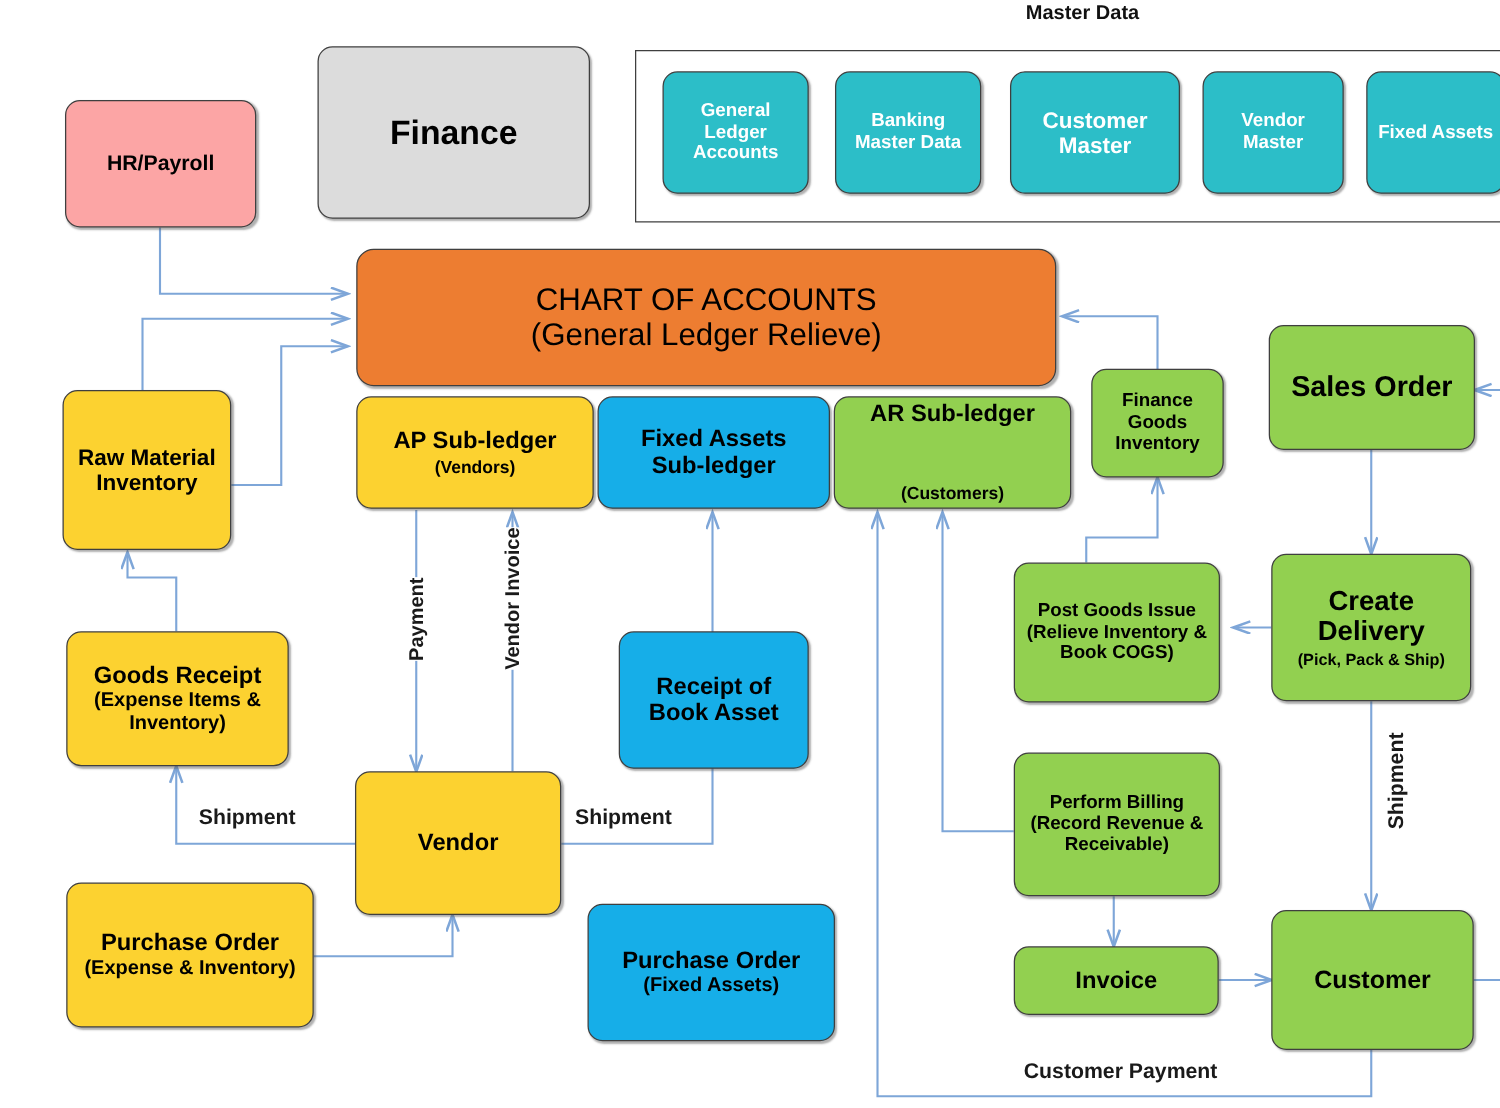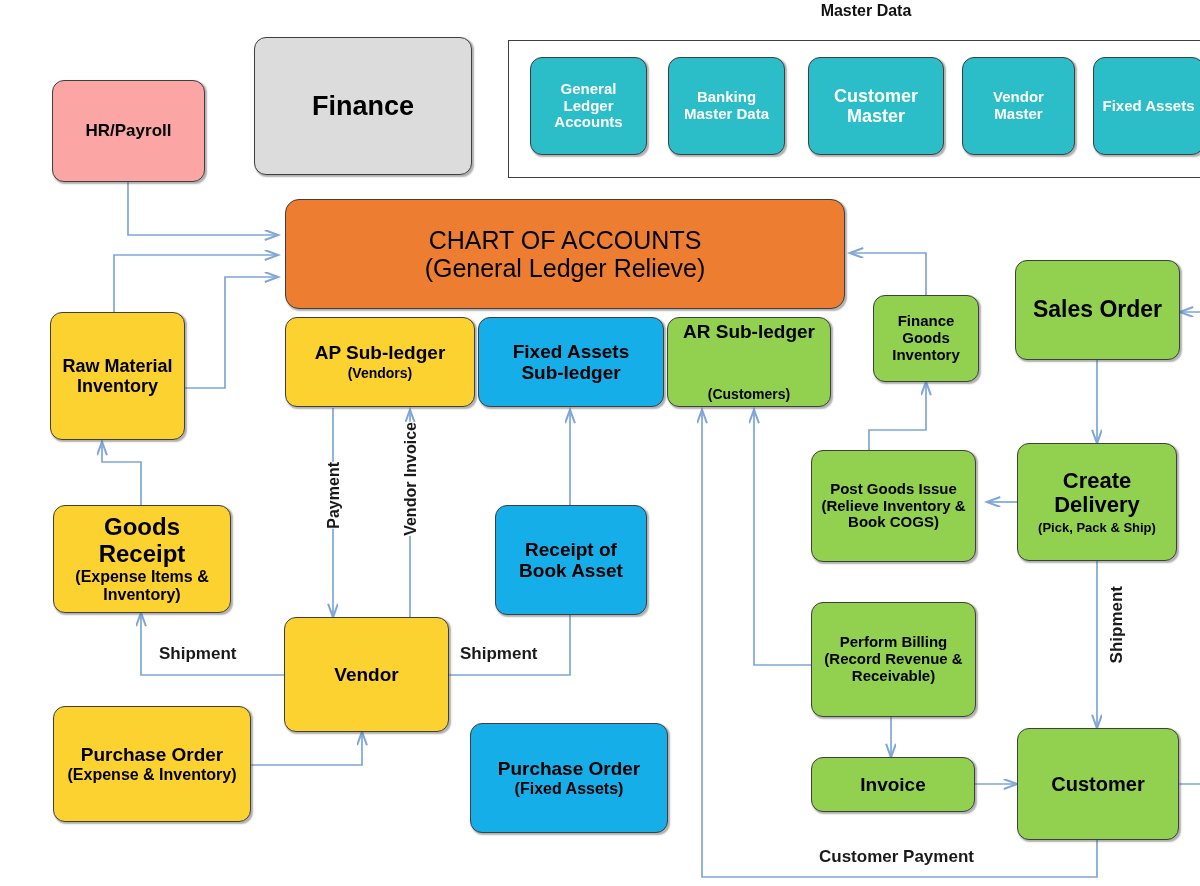--- a/index.html
+++ b/index.html
@@ -167,31 +167,31 @@
   </div>
 
   <div class="node yellow" style="left:245px; top:317px; width:190px; height:90px;">
     <span class="t1" style="font-size:19px;">AP Sub-ledger</span>
     <span class="t2" style="font-size:14px; margin-top:3px;">(Vendors)</span>
   </div>
   <div class="node blue" style="left:438px; top:317px; width:186px; height:90px;">
     <span class="t1" style="font-size:19px;">Fixed Assets</span>
     <span class="t2" style="font-size:19px;">Sub-ledger</span>
   </div>
-  <div class="node green" style="left:627px; top:317px; width:164px; height:90px;gap:42px;">
+  <div class="node green" style="left:627px; top:317px; width:190px; height:90px;gap:42px;">
     <span class="t1" style="font-size:19px;">AR Sub-ledger</span>
     <span class="t2" style="font-size:14px; margin-top:3px;">(Customers)</span>
   </div>
 
   <div class="node yellow" style="left:10px; top:312px; width:135px; height:128px; font-size:18px;">
     <span class="t1">Raw Material Inventory</span>
   </div>
 
   <div class="node yellow" style="left:13px; top:505px; width:178px; height:108px;">
-    <span class="t1" style="font-size:24px;">Goods Receipt</span>
+    <span class="t1" style="font-size:19px;">Goods Receipt</span>
     <span class="t2" style="font-size:16px; margin-top:1px;">(Expense Items &amp; Inventory)</span>
   </div>
 
   <div class="node yellow" style="left:13px; top:706px; width:198px; height:116px;">
     <span class="t1" style="font-size:19px;">Purchase Order</span>
     <span class="t2" style="font-size:16px; margin-top:1px;">(Expense &amp; Inventory)</span>
   </div>
 
   <div class="node yellow" style="left:244px; top:617px; width:165px; height:115px; font-size:19px;">
     <span class="t1">Vendor</span>

